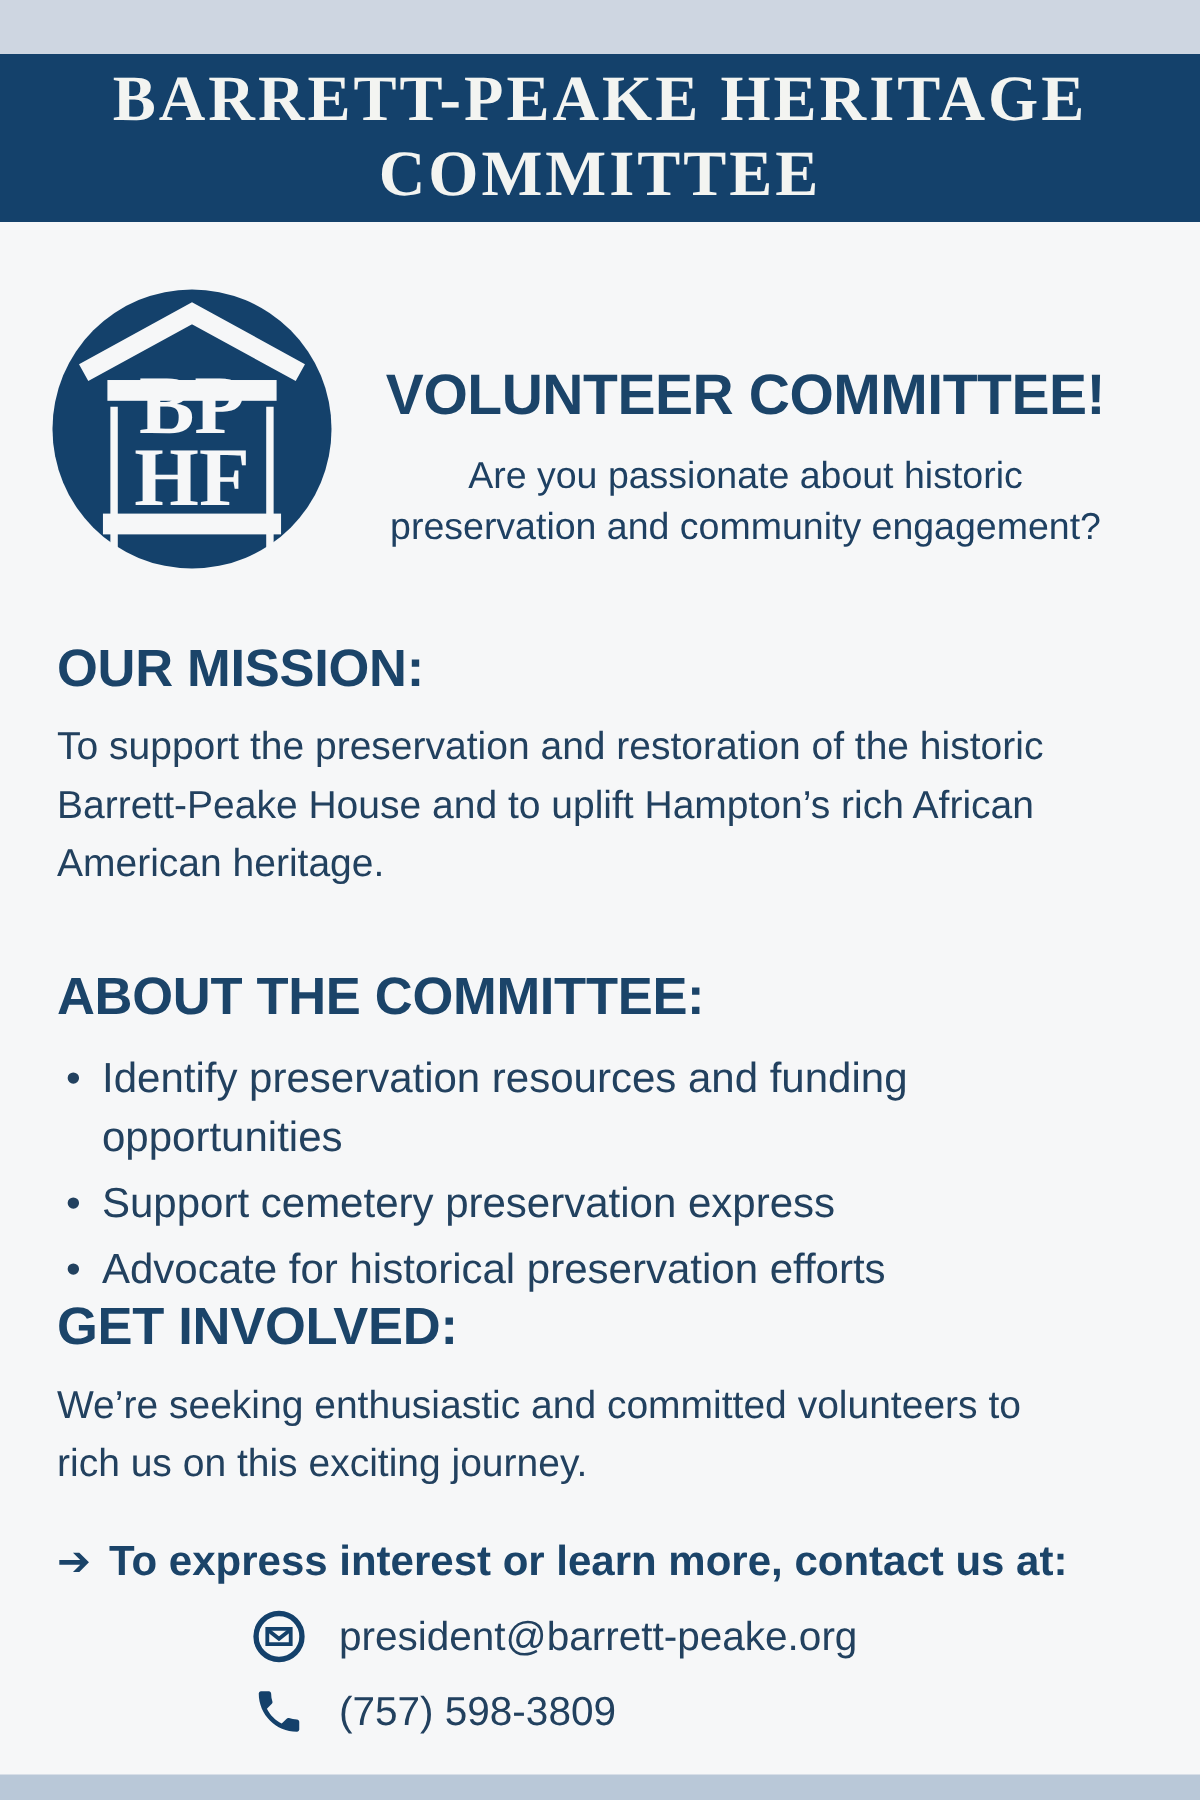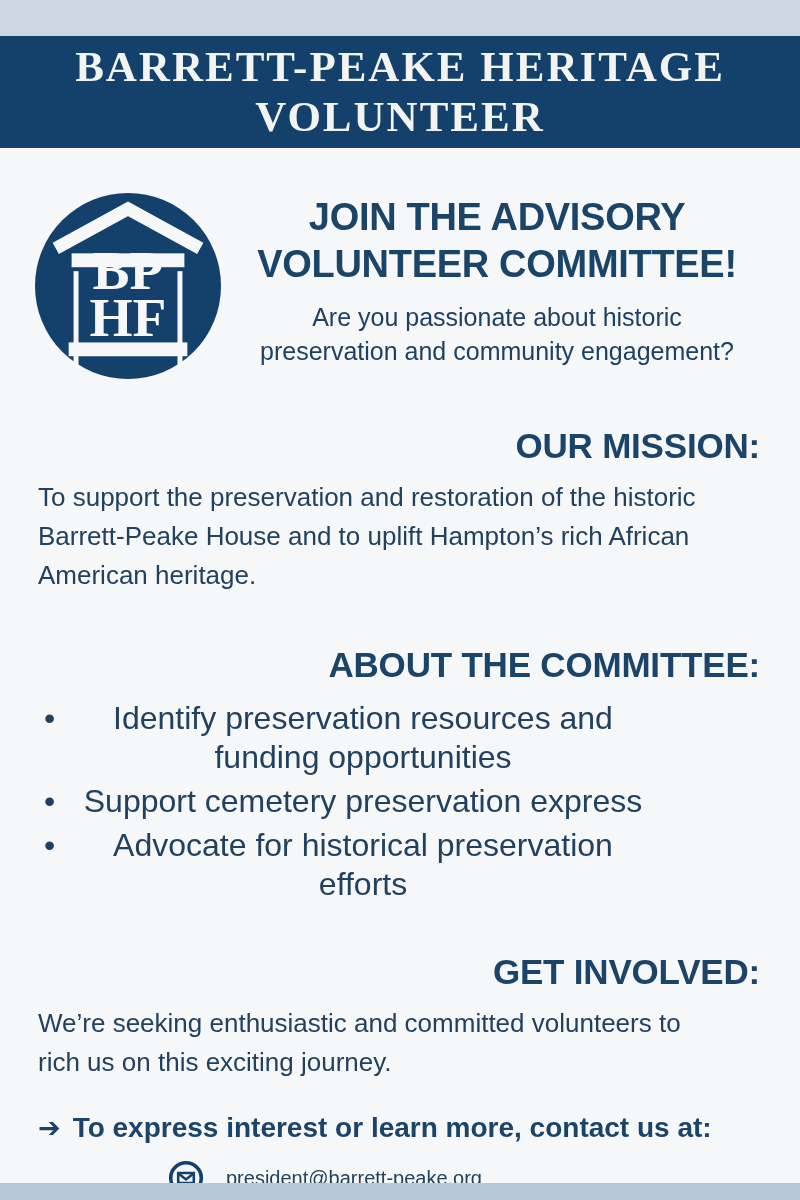--- a/index.html
+++ b/index.html
@@ -67,71 +67,69 @@
     color: #1e4062;
   }
   .content {
     padding: 0 40px 0 38px;
   }
   .section-heading {
     font-size: 35px;
     font-weight: bold;
     color: #1b4469;
     letter-spacing: -0.2px;
-    text-align: right;
   }
   .body-text {
     margin-top: 12px;
     font-size: 26px;
     line-height: 39px;
     color: #22415f;
   }
   .mission   { margin-top: 42px; }
   .mission   .body-text { max-width: 695px; }
   .committee { margin-top: 50px; }
   .committee ul {
     list-style: none;
     margin-top: 14px;
   }
   .committee li {
     position: relative;
     padding-left: 30px;
     max-width: 620px;
-    font-size: 32px;
+    font-size: 28px;
     line-height: 39px;
     color: #22415f;
     margin-top: 5px;
-    text-align: center;
   }
   .committee li::before {
     content: "•";
     position: absolute;
     left: 6px;
     color: #22415f;
   }
-  .involved  { margin-top: 48px; }
+  .involved  { }
   .involved  .body-text { max-width: 660px; }
   .cta-row {
     margin-top: 30px;
     display: flex;
     align-items: baseline;
     font-size: 28px;
     font-weight: bold;
     color: #1b4469;
   }
   .cta-arrow {
     margin-right: 12px;
     font-weight: normal;
     font-size: 27px;
   }
   .contact-row {
     display: flex;
     align-items: center;
     margin: 16px 0 4px 130px;
-    font-size: 20px;
+    font-size: 27px;
     color: #22415f;
   }
   .contact-row .cicon {
     width: 36px;
     height: 36px;
     margin-right: 22px;
     flex: 0 0 auto;
   }
   .contact-row.phone-row { margin-top: 14px; }
   svg text {
@@ -139,38 +137,38 @@
   }
 </style>
 </head>
 <body>
 
 <div class="strip-top"></div>
 
 <header class="banner">
   <h1>
     <span>BARRETT-PEAKE HERITAGE</span><br>
-    <span>VOLUNTEER</span>
+    <span>COMMITTEE</span>
   </h1>
 </header>
 
 <section class="hero">
   <svg class="logo" viewBox="0 0 190 190" aria-hidden="true">
     <circle cx="95" cy="95" r="94" fill="#14416b"></circle>
     <path d="M22 57 L95 17 L168 57" fill="none" stroke="#f6f7f8" stroke-width="13"></path>
     <rect x="38" y="62" width="114" height="14" fill="#f6f7f8"></rect>
     <rect x="40" y="80" width="5" height="100" fill="#f6f7f8"></rect>
     <rect x="145" y="80" width="5" height="100" fill="#f6f7f8"></rect>
     <rect x="35" y="152" width="120" height="14" fill="#f6f7f8"></rect>
     <text x="95" y="98" text-anchor="middle" font-size="56" font-weight="bold" fill="#f6f7f8">BP</text>
     <text x="95" y="146" text-anchor="middle" font-size="56" font-weight="bold" fill="#f6f7f8">HF</text>
   </svg>
   <div class="hero-text">
     <div class="hero-heading">
-      <span>JOIN THE ADVISORY</span><br>
+      <br>
       <span>VOLUNTEER COMMITTEE!</span>
     </div>
     <p class="hero-sub">Are you passionate about historic preservation and community engagement?</p>
   </div>
 </section>
 
 <main class="content">
 
   <section class="mission">
     <h2 class="section-heading">OUR MISSION:</h2>

